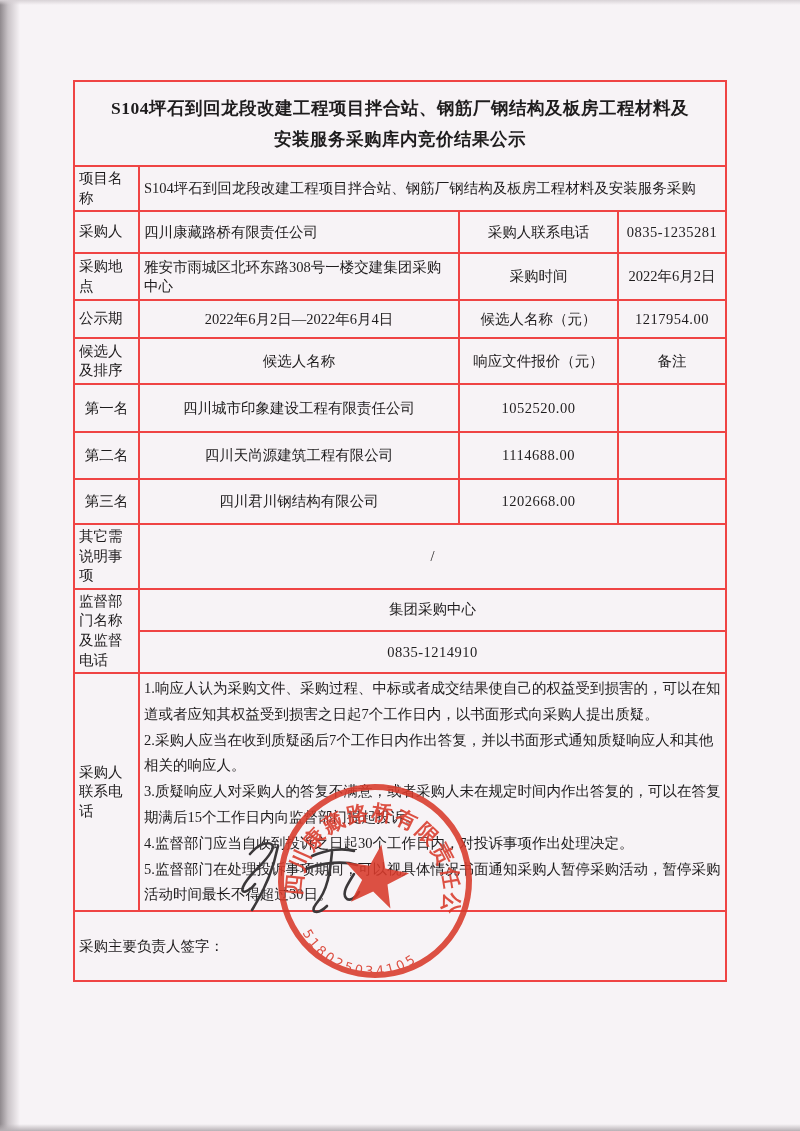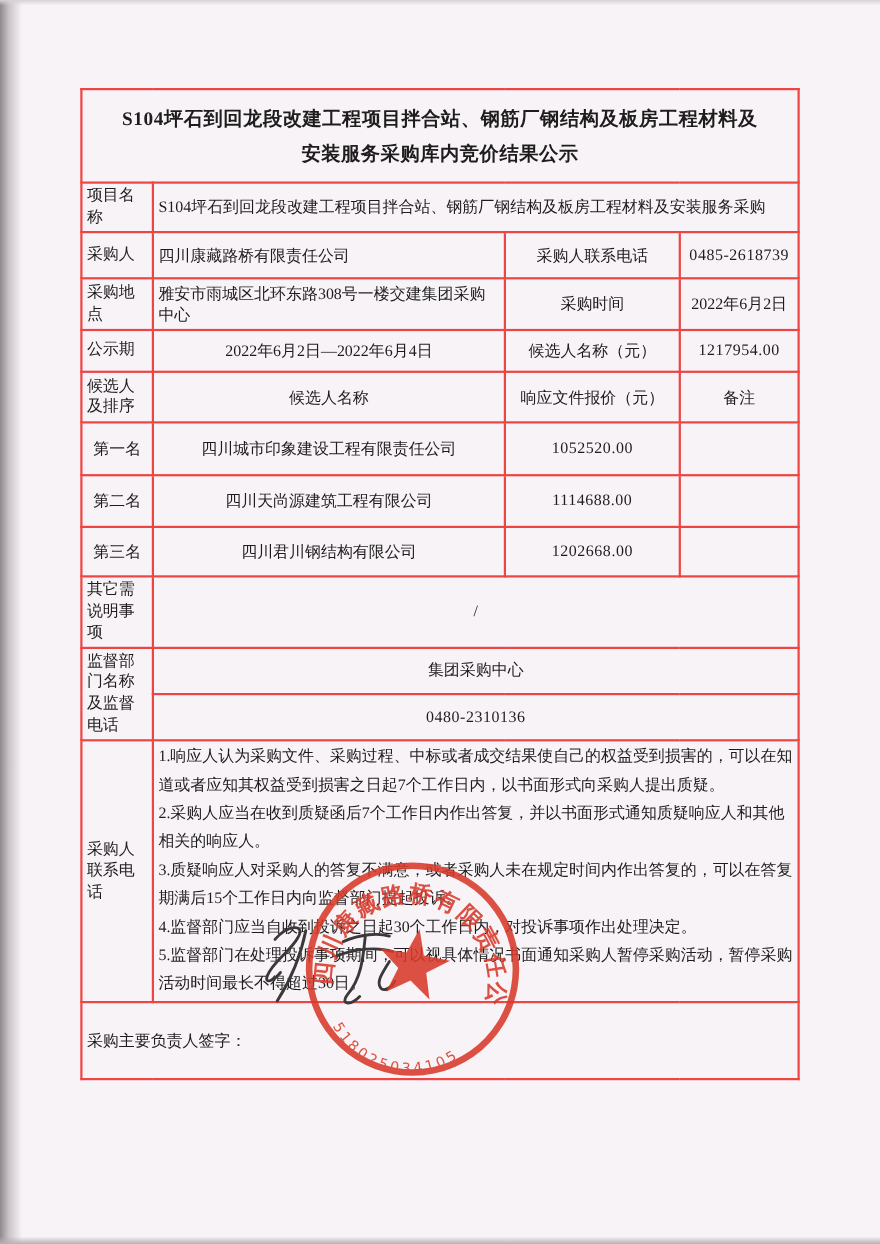--- a/index.html
+++ b/index.html
@@ -81,21 +81,21 @@
 
   <tr class="r-proj">
     <td class="lbl">项目名称</td>
     <td colspan="3">S104坪石到回龙段改建工程项目拌合站、钢筋厂钢结构及板房工程材料及安装服务采购</td>
   </tr>
 
   <tr class="r-purch">
     <td class="lbl">采购人</td>
     <td>四川康藏路桥有限责任公司</td>
     <td class="ctr">采购人联系电话</td>
-    <td class="ctr num">0485-2618739</td>
+    <td class="ctr num">0835-1235281</td>
   </tr>
 
   <tr class="r-loc">
     <td class="lbl">采购地点</td>
     <td>雅安市雨城区北环东路308号一楼交建集团采购中心</td>
     <td class="ctr">采购时间</td>
     <td class="ctr">2022年6月2日</td>
   </tr>
 
   <tr class="r-pub">
@@ -136,21 +136,21 @@
   <tr class="r-other">
     <td class="lbl">其它需说明事项</td>
     <td colspan="3" class="ctr">/</td>
   </tr>
 
   <tr class="r-sup1">
     <td rowspan="2" class="lbl">监督部门名称及监督电话</td>
     <td colspan="3" class="ctr">集团采购中心</td>
   </tr>
   <tr class="r-sup2">
-    <td colspan="3" class="ctr num">0480-2310136</td>
+    <td colspan="3" class="ctr num">0835-1214910</td>
   </tr>
 
   <tr class="r-obj">
     <td class="lbl">采购人联系电话</td>
     <td colspan="3" class="obj-text">
       <div>1.响应人认为采购文件、采购过程、中标或者成交结果使自己的权益受到损害的，可以在知道或者应知其权益受到损害之日起7个工作日内，以书面形式向采购人提出质疑。</div>
       <div>2.采购人应当在收到质疑函后7个工作日内作出答复，并以书面形式通知质疑响应人和其他相关的响应人。</div>
       <div>3.质疑响应人对采购人的答复不满意，或者采购人未在规定时间内作出答复的，可以在答复期满后15个工作日内向监督部门提起投诉。</div>
       <div>4.监督部门应当自收到投诉之日起30个工作日内，对投诉事项作出处理决定。</div>
       <div>5.监督部门在处理投诉事项期间，可以视具体情况书面通知采购人暂停采购活动，暂停采购活动时间最长不得超过30日。</div>

